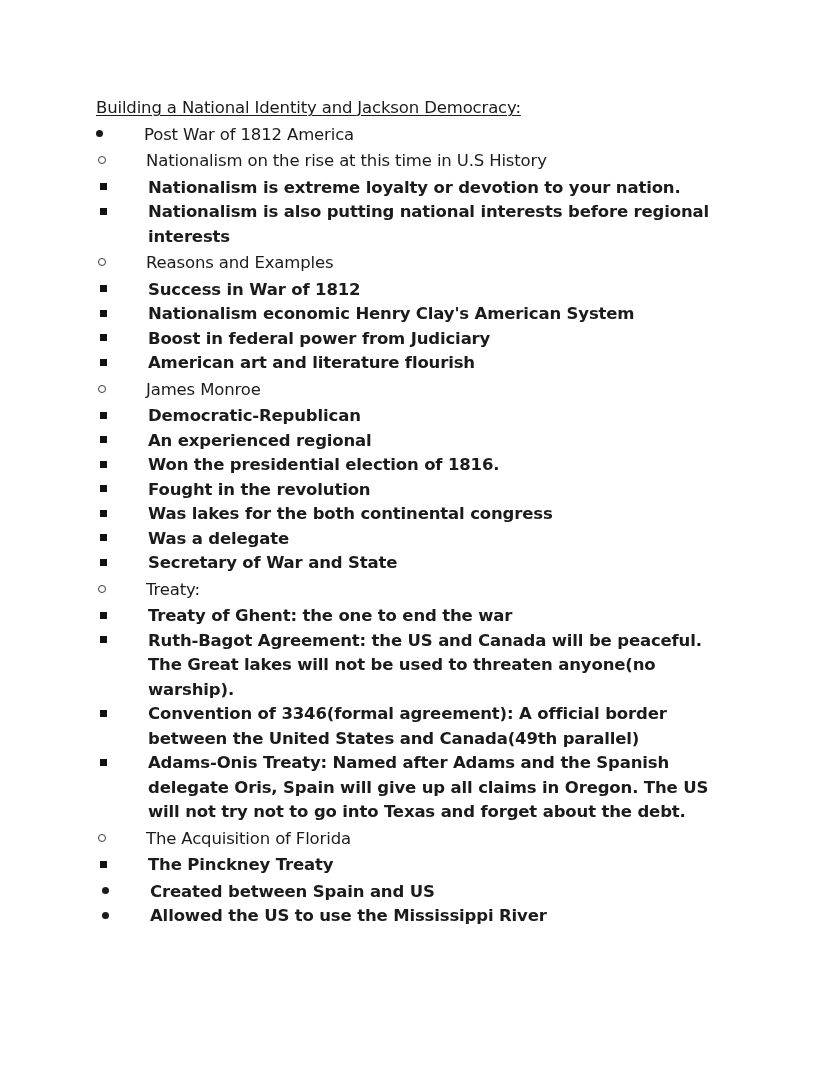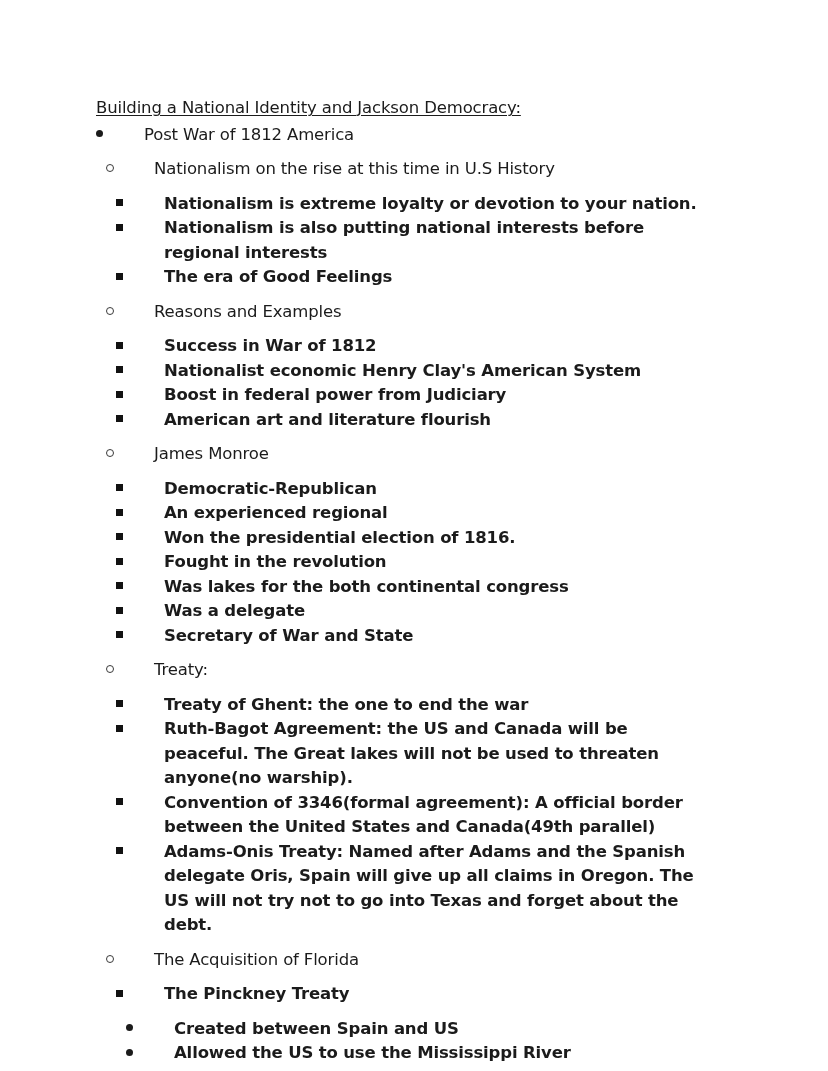--- a/index.html
+++ b/index.html
@@ -38,21 +38,21 @@
     margin: 0 0 2px 0;
     font-weight: normal;
   }
   ul.outline {
     list-style: none;
     margin: 0;
     padding: 0;
   }
   ul.outline ul {
     list-style: none;
-    margin: 10px;
+    margin: 2px;
     padding: 0;
   }
   li.item {
     position: relative;
     font-size: 16.5px;
     line-height: 24.5px;
     letter-spacing: -0.15px;
   }
   li.item > .row {
     position: relative;
@@ -144,28 +144,20 @@
                   </div>
                 </li>
                 <li class="item">
                   <div class="row">
                     <span class="marker">
                       <span class="marker-inner"><span class="bullet-square"></span></span>
                     </span>
                     <span class="txt">Nationalism is also putting national interests before regional interests</span>
                   </div>
                 </li>
-                <li class="item">
-                  <div class="row">
-                    <span class="marker">
-                      <span class="marker-inner"><span class="bullet-square"></span></span>
-                    </span>
-                    <span class="txt">The era of Good Feelings</span>
-                  </div>
-                </li>
               </ul>
             </li>
             <li class="item">
               <div class="row">
                 <span class="marker">
                   <span class="marker-inner"><span class="bullet-circle"></span></span>
                 </span>
                 <span class="txt">Reasons and Examples</span>
               </div>
               <ul class="lvl3">
@@ -175,21 +167,21 @@
                       <span class="marker-inner"><span class="bullet-square"></span></span>
                     </span>
                     <span class="txt">Success in War of 1812</span>
                   </div>
                 </li>
                 <li class="item">
                   <div class="row">
                     <span class="marker">
                       <span class="marker-inner"><span class="bullet-square"></span></span>
                     </span>
-                    <span class="txt">Nationalist economic Henry Clay's American System</span>
+                    <span class="txt">Nationalism economic Henry Clay's American System</span>
                   </div>
                 </li>
                 <li class="item">
                   <div class="row">
                     <span class="marker">
                       <span class="marker-inner"><span class="bullet-square"></span></span>
                     </span>
                     <span class="txt">Boost in federal power from Judiciary</span>
                   </div>
                 </li>

